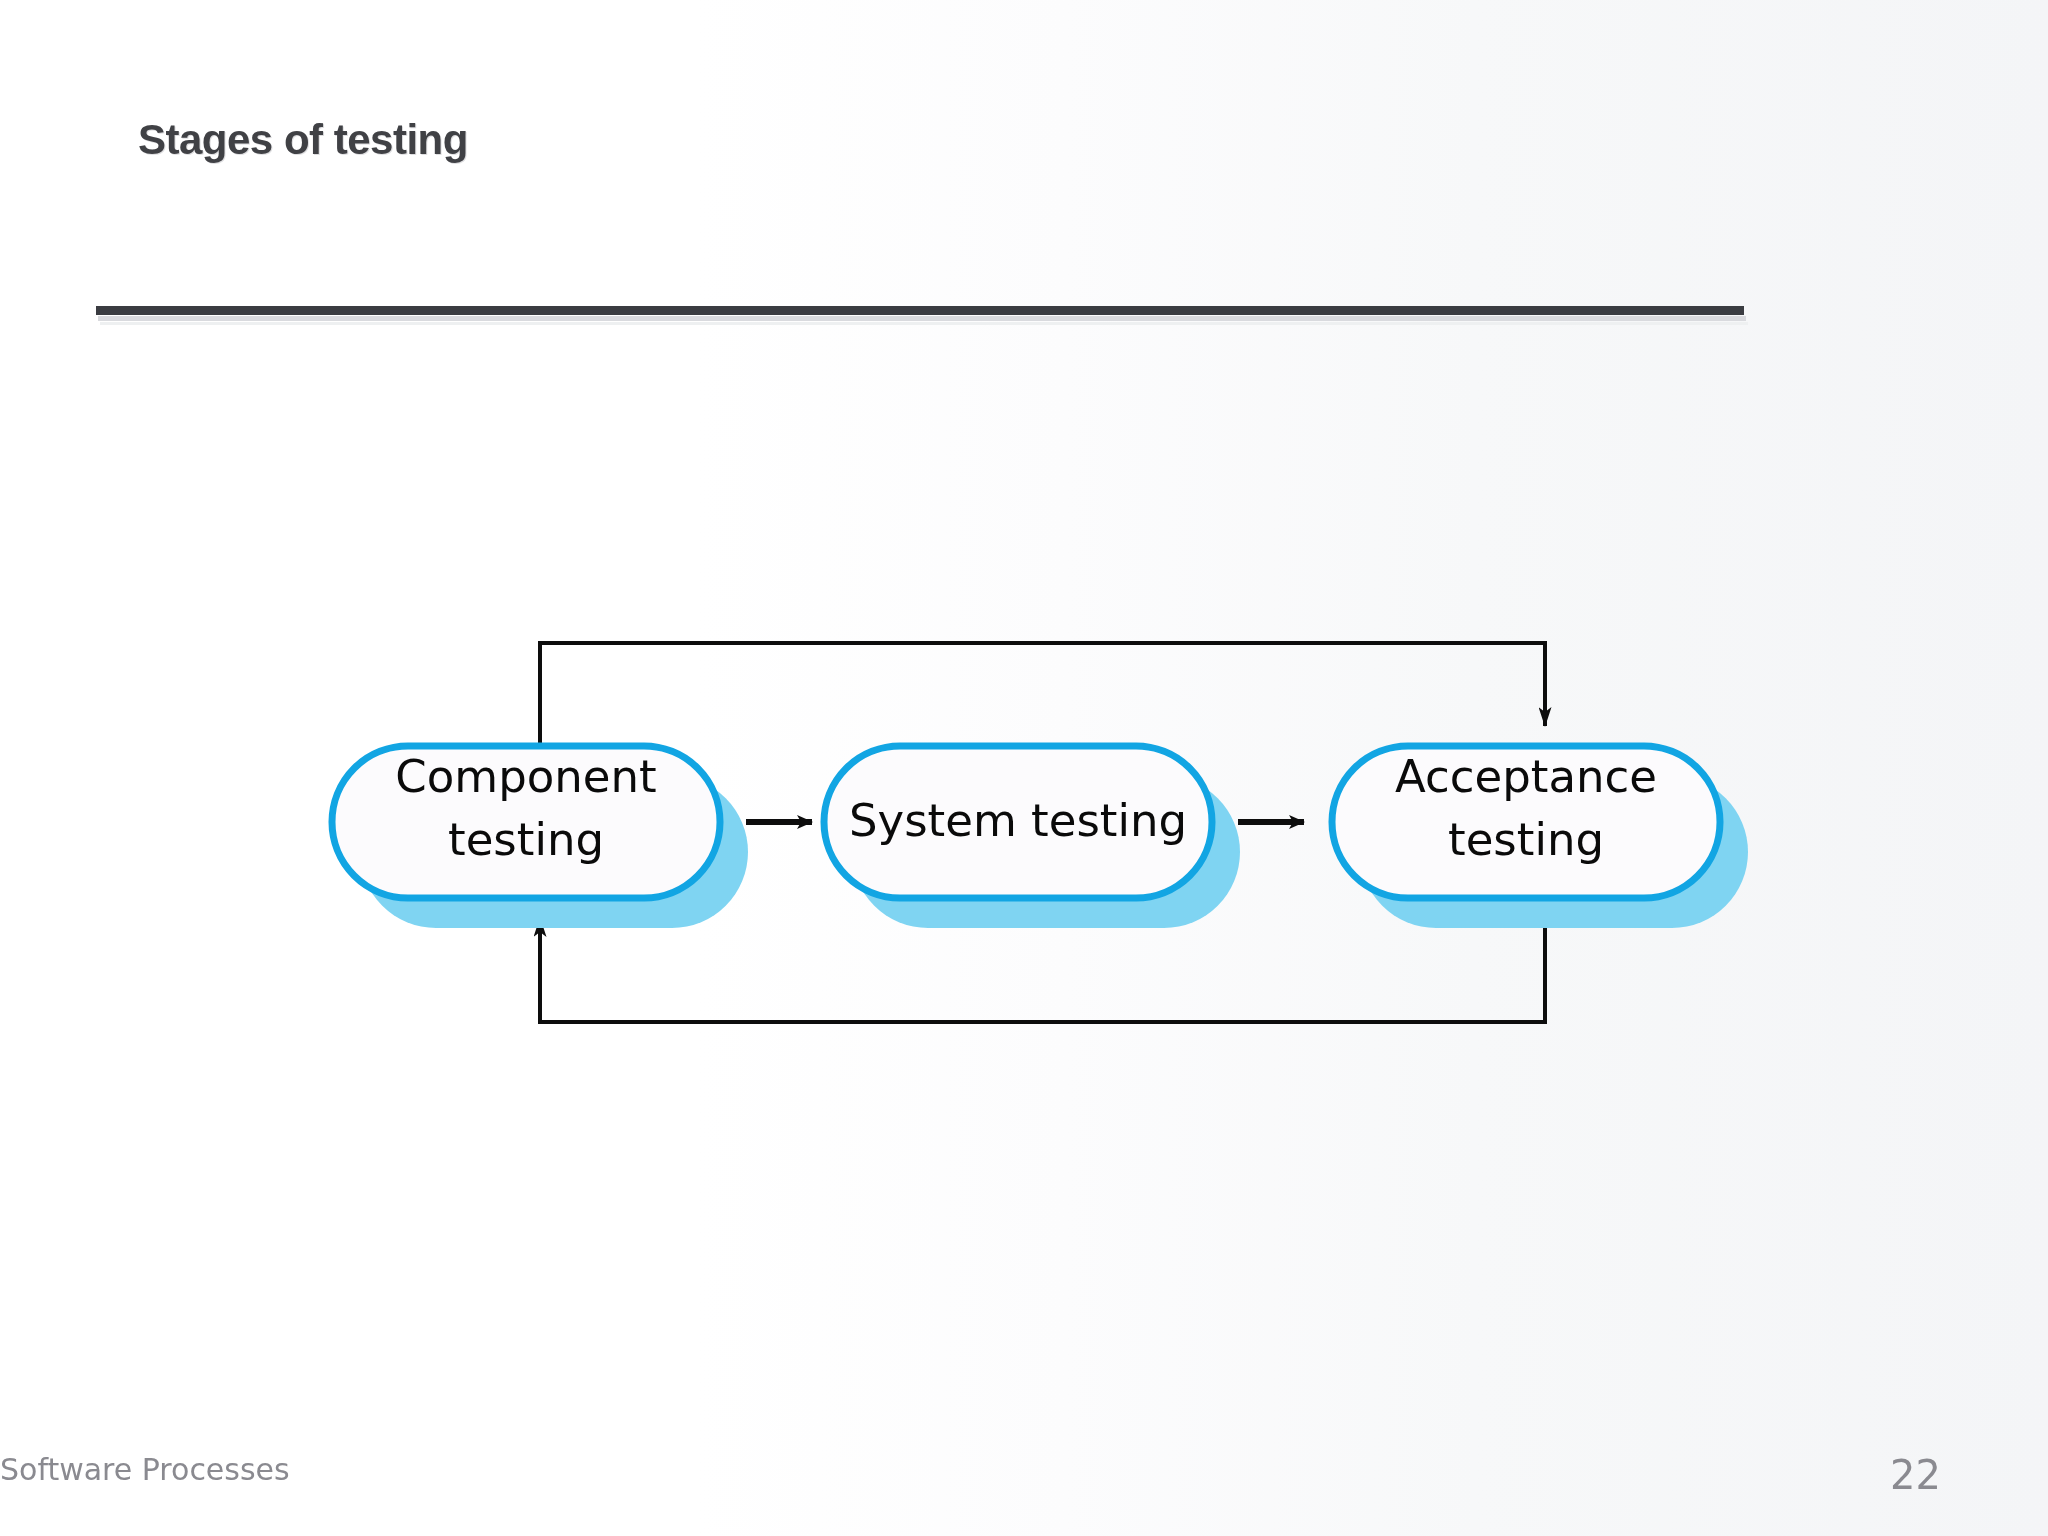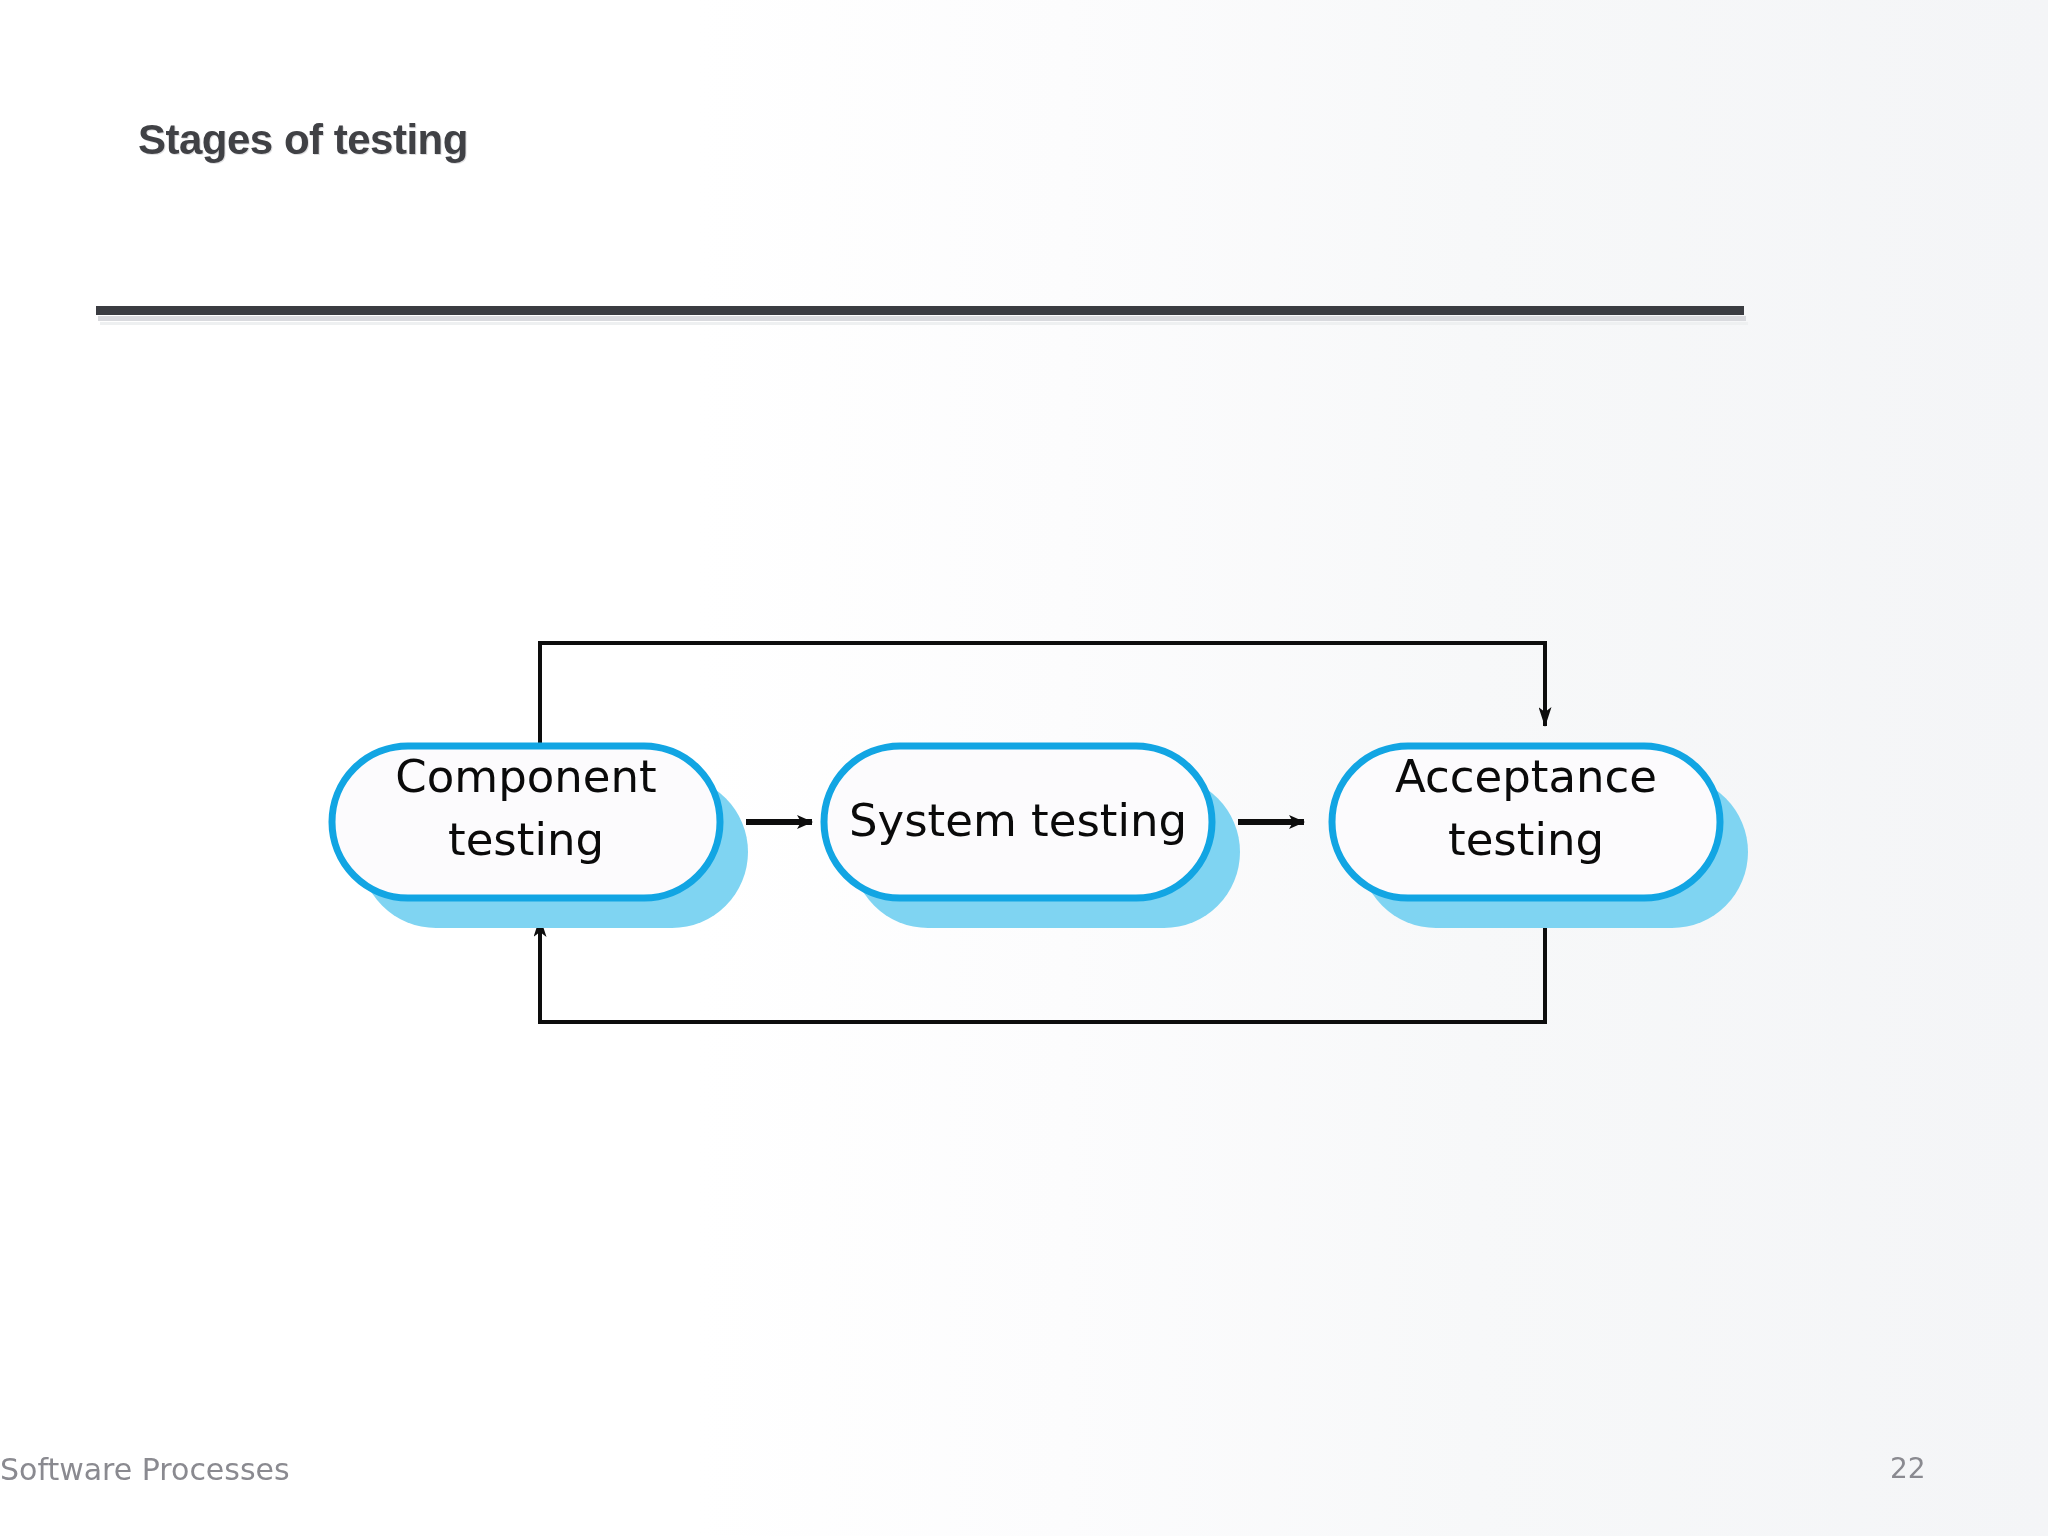--- a/index.html
+++ b/index.html
@@ -104,21 +104,21 @@
     text-align: left;
     font-family: "DejaVu Sans", sans-serif;
     font-size: 30px;
     color: #8a8a90;
   }
   .page-number {
     position: absolute;
     left: 1890px;
     top: 1452px;
     font-family: "DejaVu Sans", sans-serif;
-    font-size: 28px;
+    font-size: 40px;
     color: #8a8a90;
   }
 </style>
 </head>
 <body>
 
 <div class="slide-bg"></div>
 
 <div class="slide">
 

